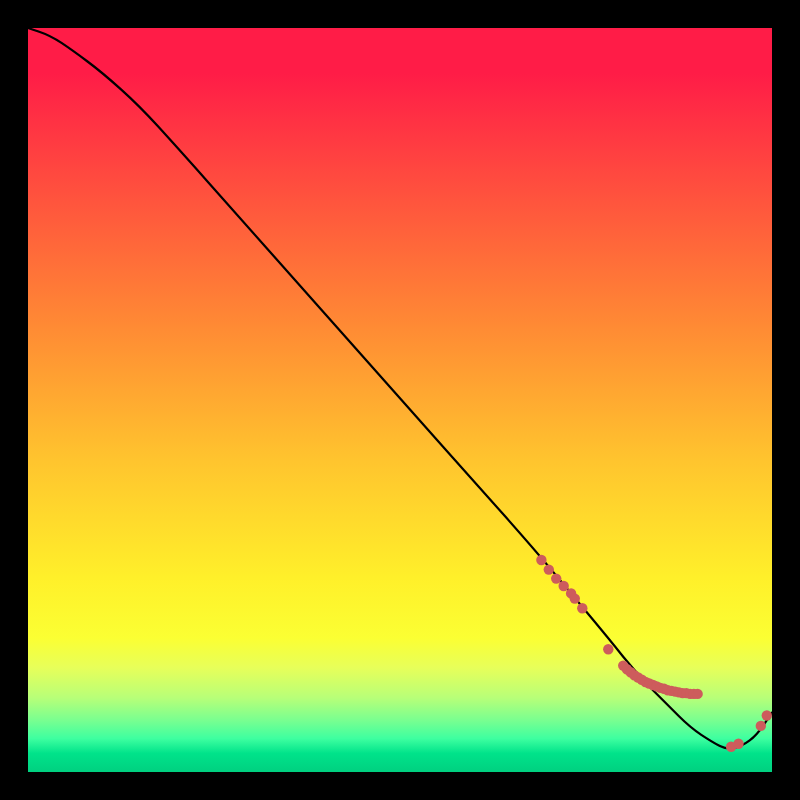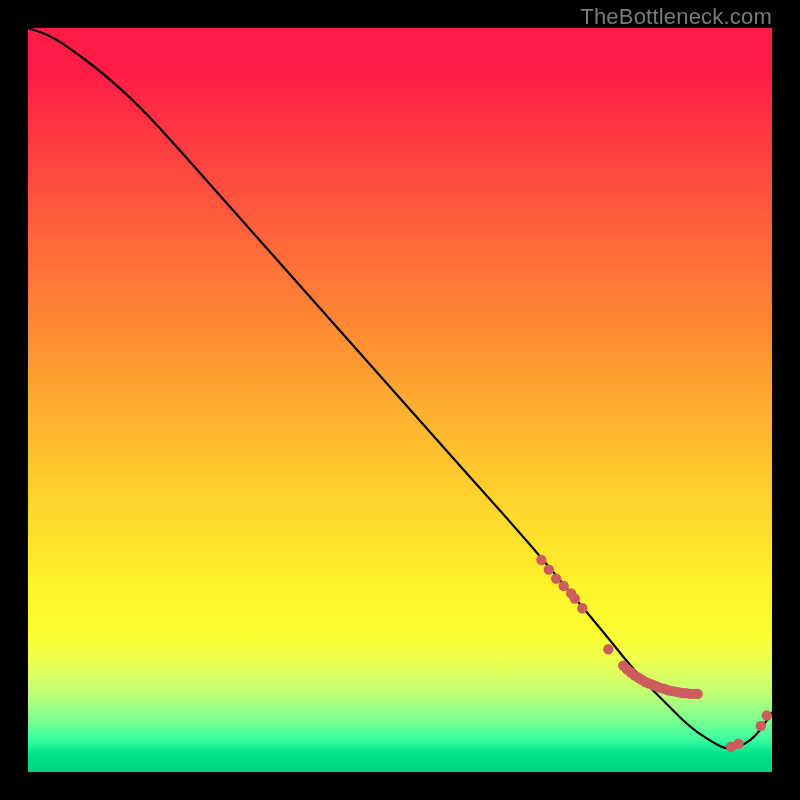--- a/index.html
+++ b/index.html
@@ -59,21 +59,20 @@
     height: 744px;
     overflow: visible;
   }
 </style>
 </head>
 <body>
 
 <div class="frame">
   <div class="plot"></div>
 
-  <div class="watermark">TheBottleneck.com</div>
 
   <svg class="curve" viewBox="0 0 744 744">
     <path id="curve-path" fill="none" stroke="#000" stroke-width="2.2" stroke-linecap="round" stroke-linejoin="round" d="M 0.0 0.0 Q 0.0 0.0 11.2 3.7 Q 22.3 7.4 33.5 14.9 Q 44.6 22.3 59.5 33.5 Q 74.4 44.6 93.0 61.4 Q 111.6 78.1 130.2 98.6 Q 148.8 119.0 178.6 152.5 Q 208.3 186.0 238.1 219.5 Q 267.8 253.0 297.6 286.4 Q 327.4 319.9 357.1 353.4 Q 386.9 386.9 416.6 420.4 Q 446.4 453.8 476.2 487.3 Q 505.9 520.8 524.5 543.1 Q 543.1 565.4 561.7 587.8 Q 580.3 610.1 595.2 628.7 Q 610.1 647.3 625.0 662.2 Q 639.8 677.0 651.0 688.2 Q 662.2 699.4 673.3 706.8 Q 684.5 714.2 691.9 718.0 Q 699.4 721.7 706.8 719.8 Q 714.2 718.0 721.7 712.4 Q 729.1 706.8 736.6 695.6 T 744.0 684.5"></path>
     <g id="dots">
         <circle cx="513.4" cy="532.0" r="5.2" fill="#cd5c5c"></circle>
         <circle cx="520.8" cy="541.6" r="5.2" fill="#cd5c5c"></circle>
         <circle cx="528.2" cy="550.6" r="5.2" fill="#cd5c5c"></circle>
         <circle cx="535.7" cy="558.0" r="5.2" fill="#cd5c5c"></circle>
         <circle cx="543.1" cy="565.4" r="5.2" fill="#cd5c5c"></circle>
         <circle cx="546.8" cy="570.6" r="5.2" fill="#cd5c5c"></circle>

